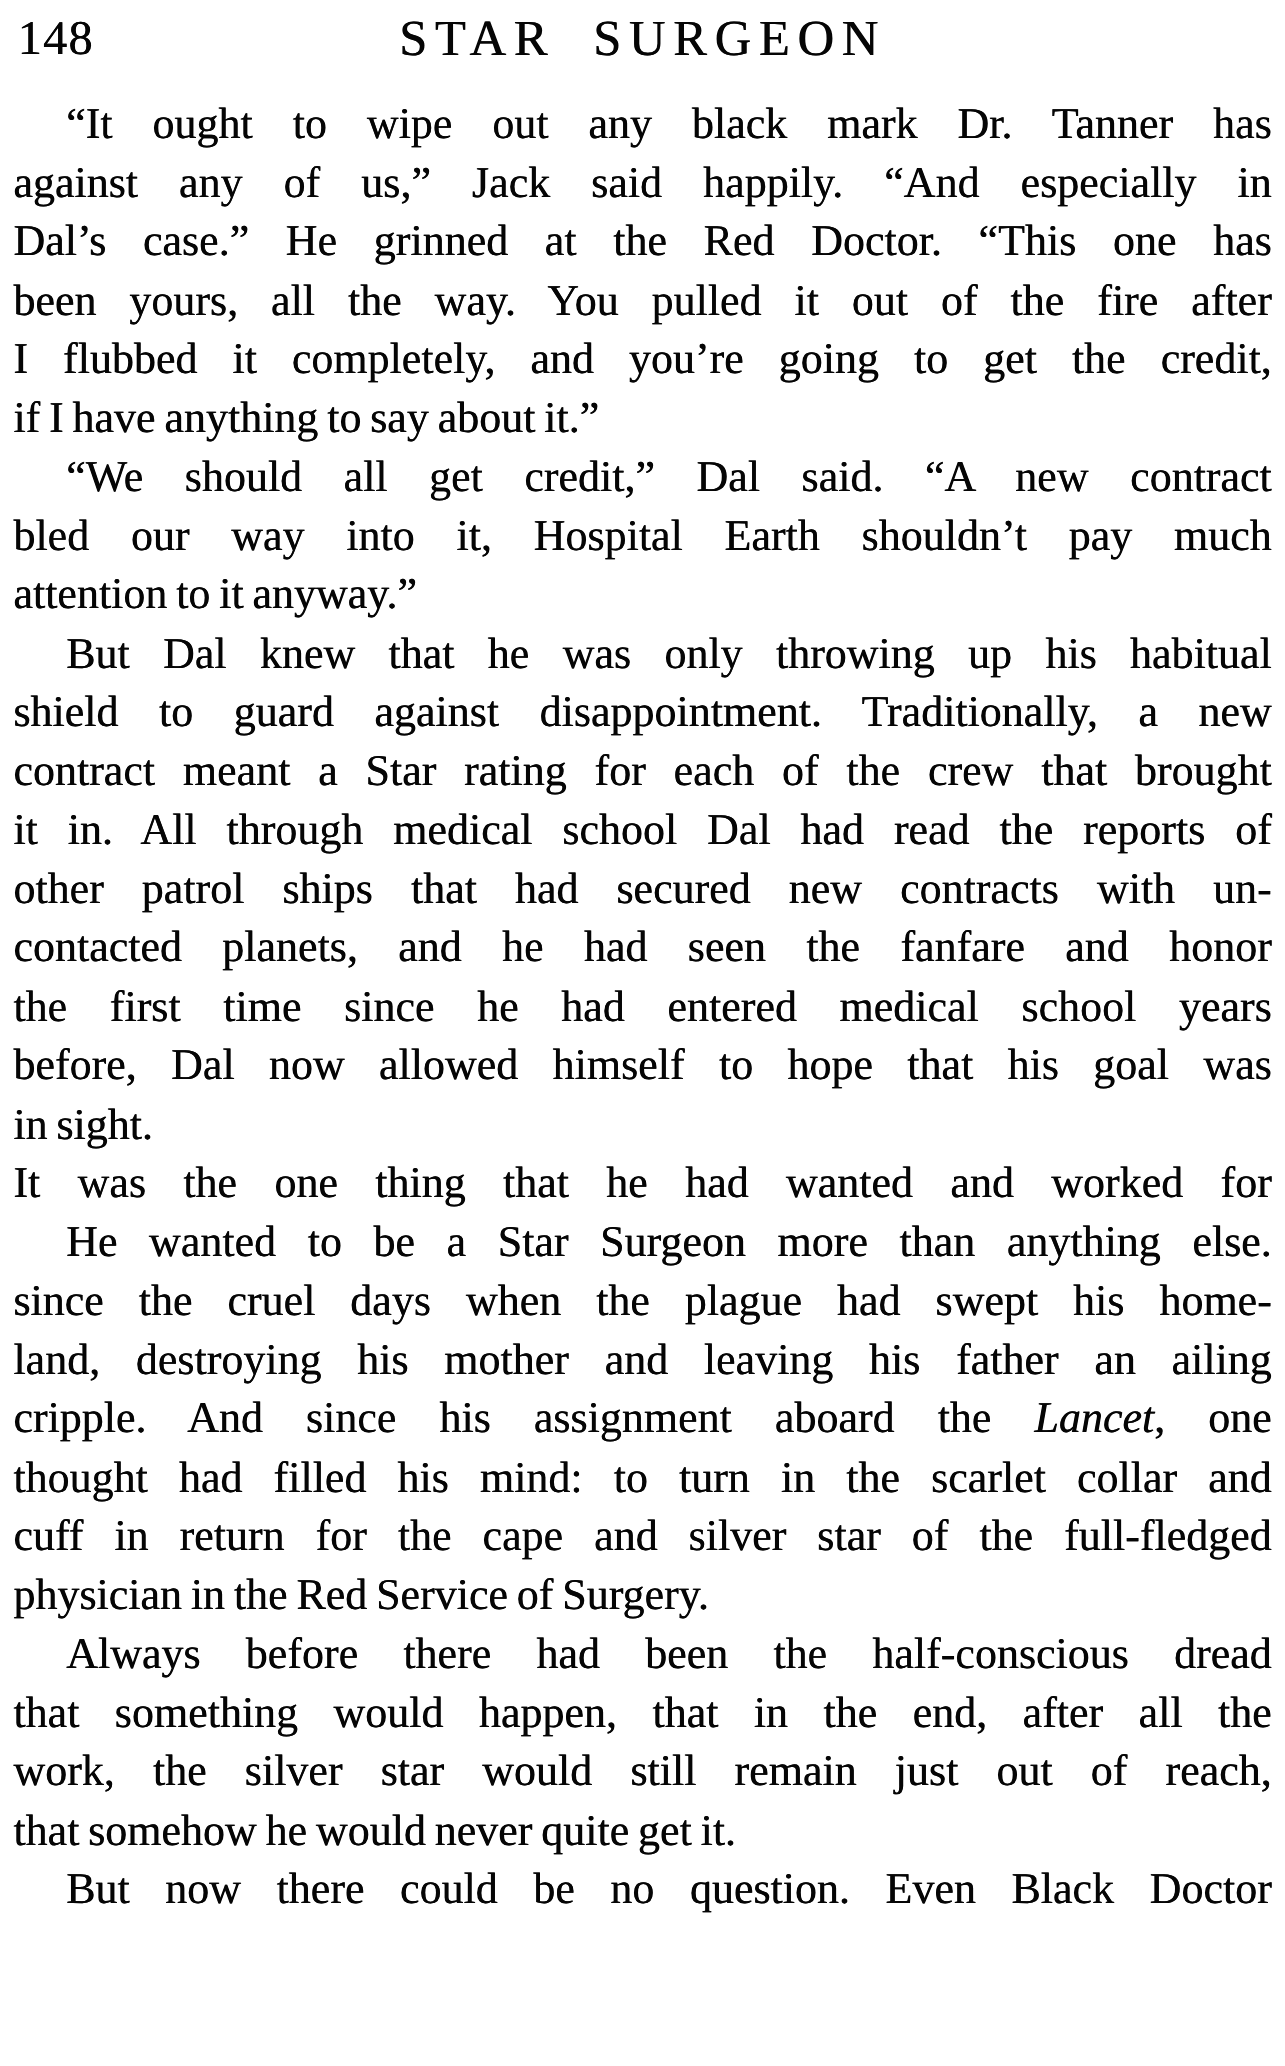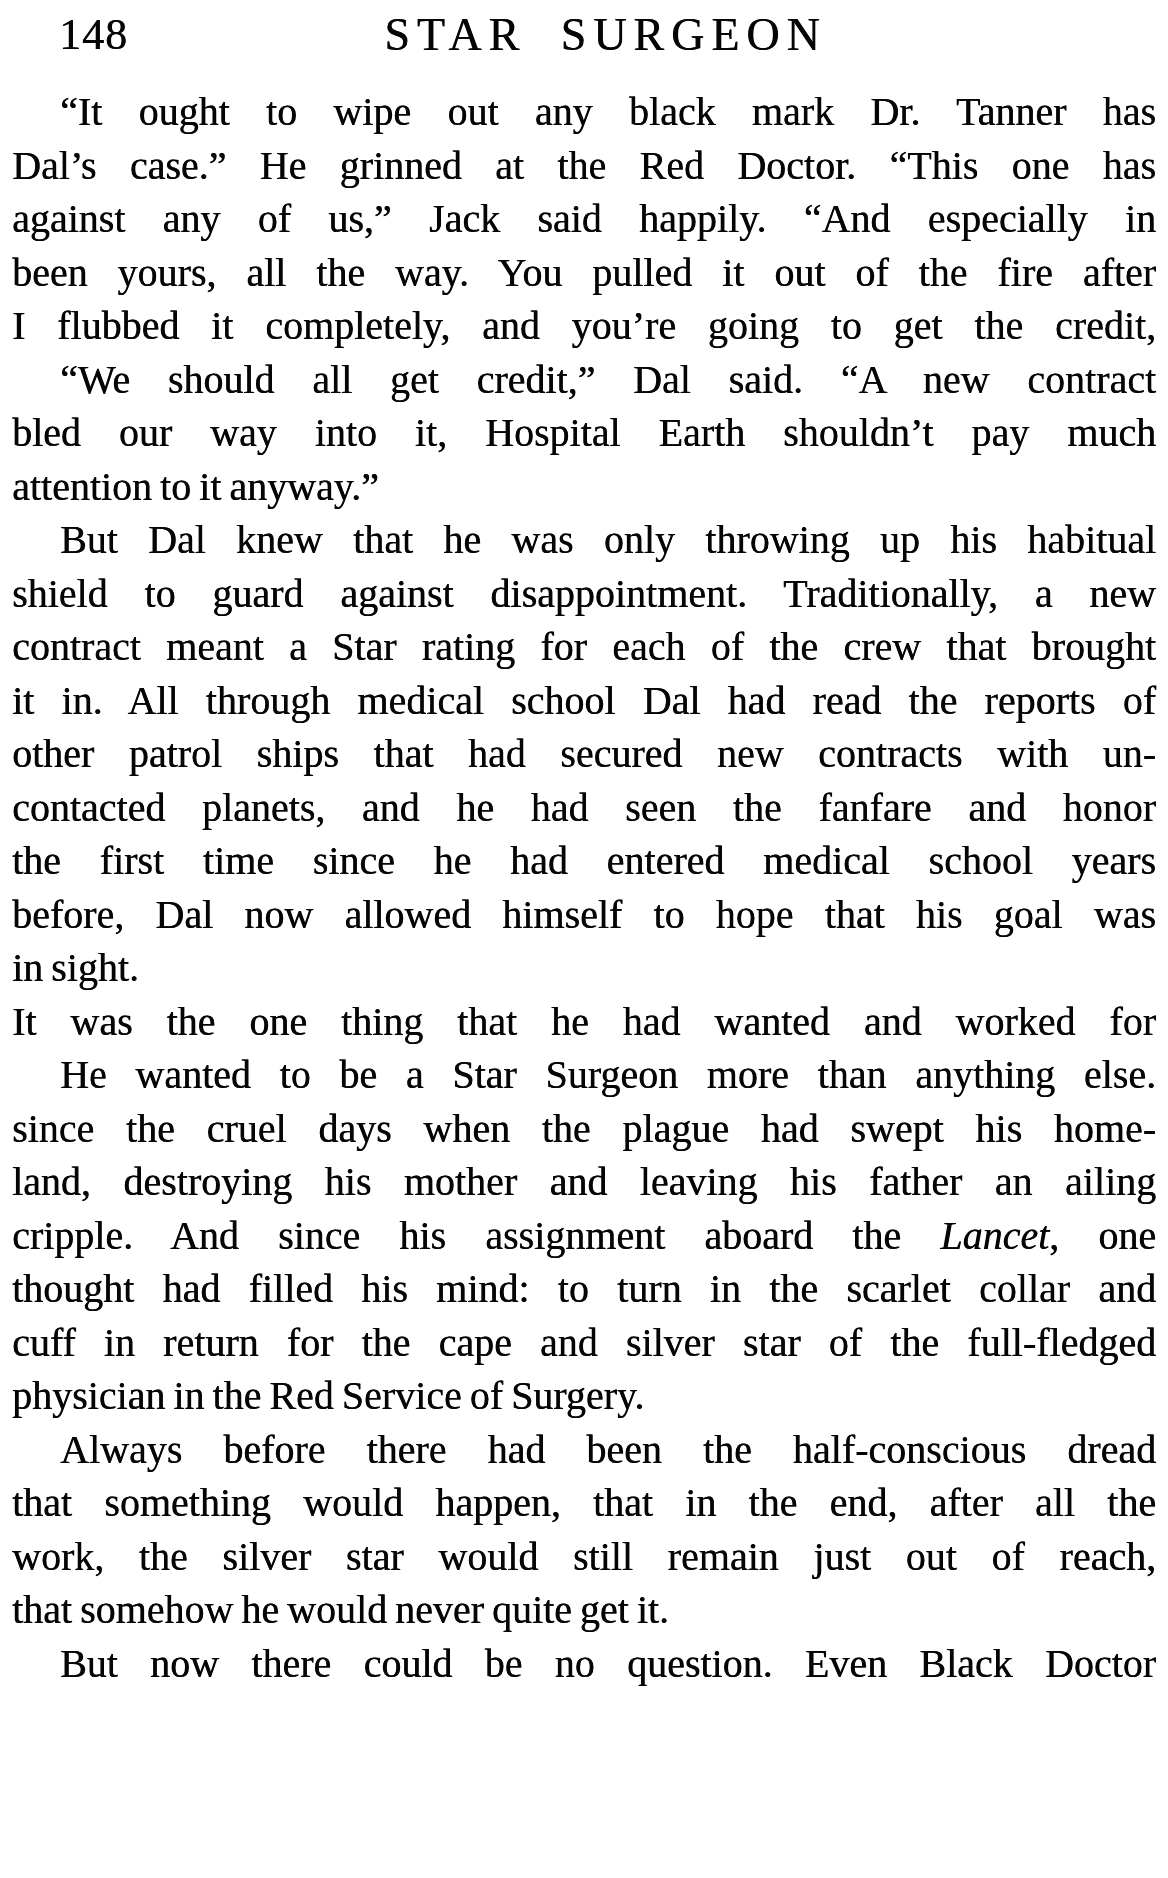--- a/index.html
+++ b/index.html
@@ -14,21 +14,20 @@
     background: #ffffff;
     color: #050505;
     font-family: "Liberation Serif", "DejaVu Serif", serif;
     overflow: hidden;
     box-sizing: border-box;
     padding: 12px 12px 0 12px;
   }
   .page-header {
     position: relative;
     height: 46px;
-    margin-left: 43px;
   }
   .page-number {
     position: absolute;
     left: 4px;
     top: 0;
     font-size: 44px;
     line-height: 46px;
     letter-spacing: 1px;
     text-shadow: 0.4px 0 0 currentColor;
   }
@@ -64,24 +63,25 @@
 </head>
 <body>
 
 <div class="page">
   <div class="page-header">
     <span class="page-number">148</span>
     <div class="running-title">STAR SURGEON</div>
   </div>
   <div class="page-body">
       <div class="line indent">“It ought to wipe out any black mark Dr. Tanner has</div>
+      <div class="line">against any of us,” Jack said happily. “And especially in</div>
       <div class="line">Dal’s case.” He grinned at the Red Doctor. “This one has</div>
-      <div class="line">against any of us,” Jack said happily. “And especially in</div>
       <div class="line">been yours, all the way. You pulled it out of the fire after</div>
       <div class="line">I flubbed it completely, and you’re going to get the credit,</div>
+      <div class="line endline">if I have anything to say about it.”</div>
       <div class="line indent">“We should all get credit,” Dal said. “A new contract</div>
       <div class="line">bled our way into it, Hospital Earth shouldn’t pay much</div>
       <div class="line endline">attention to it anyway.”</div>
       <div class="line indent">But Dal knew that he was only throwing up his habitual</div>
       <div class="line">shield to guard against disappointment. Traditionally, a new</div>
       <div class="line">contract meant a Star rating for each of the crew that brought</div>
       <div class="line">it in. All through medical school Dal had read the reports of</div>
       <div class="line">other patrol ships that had secured new contracts with un-</div>
       <div class="line">contacted planets, and he had seen the fanfare and honor</div>
       <div class="line">the first time since he had entered medical school years</div>

